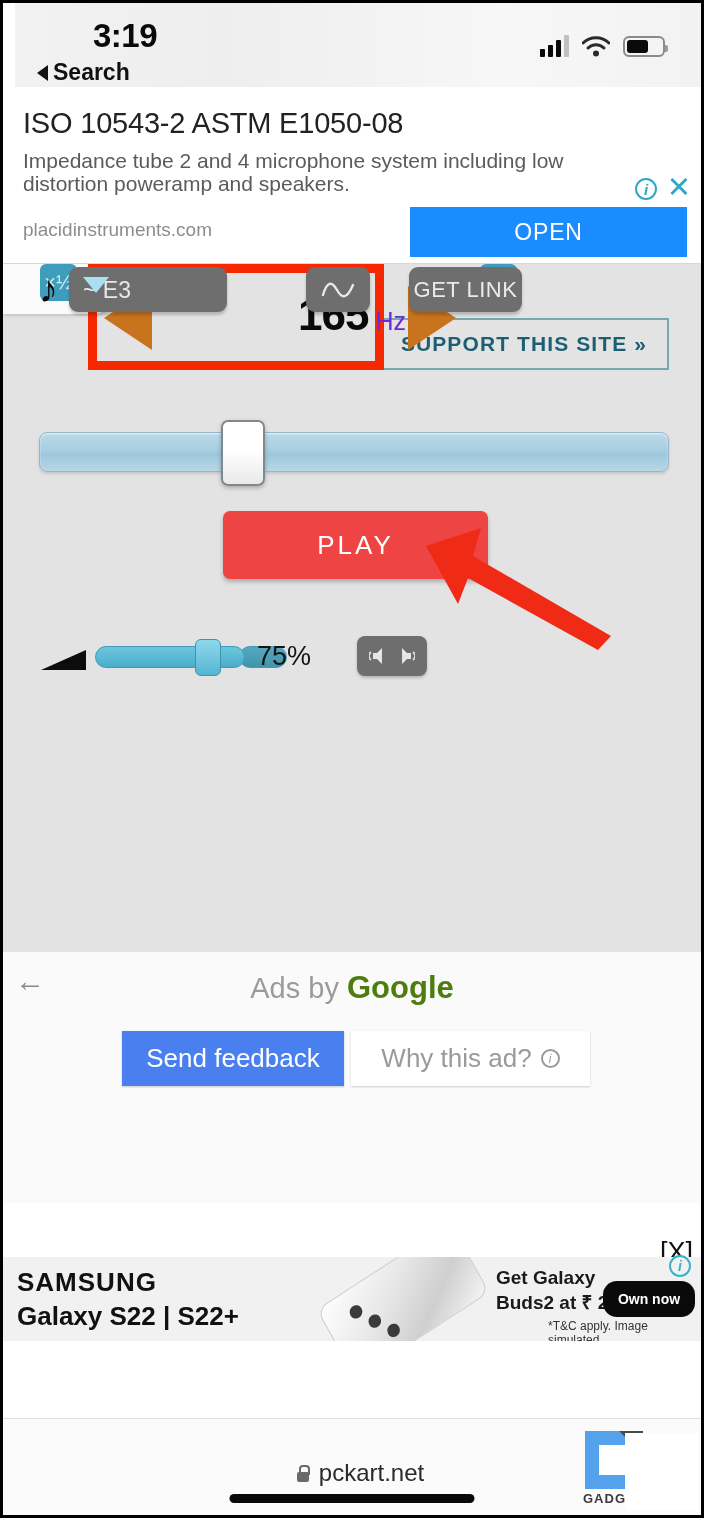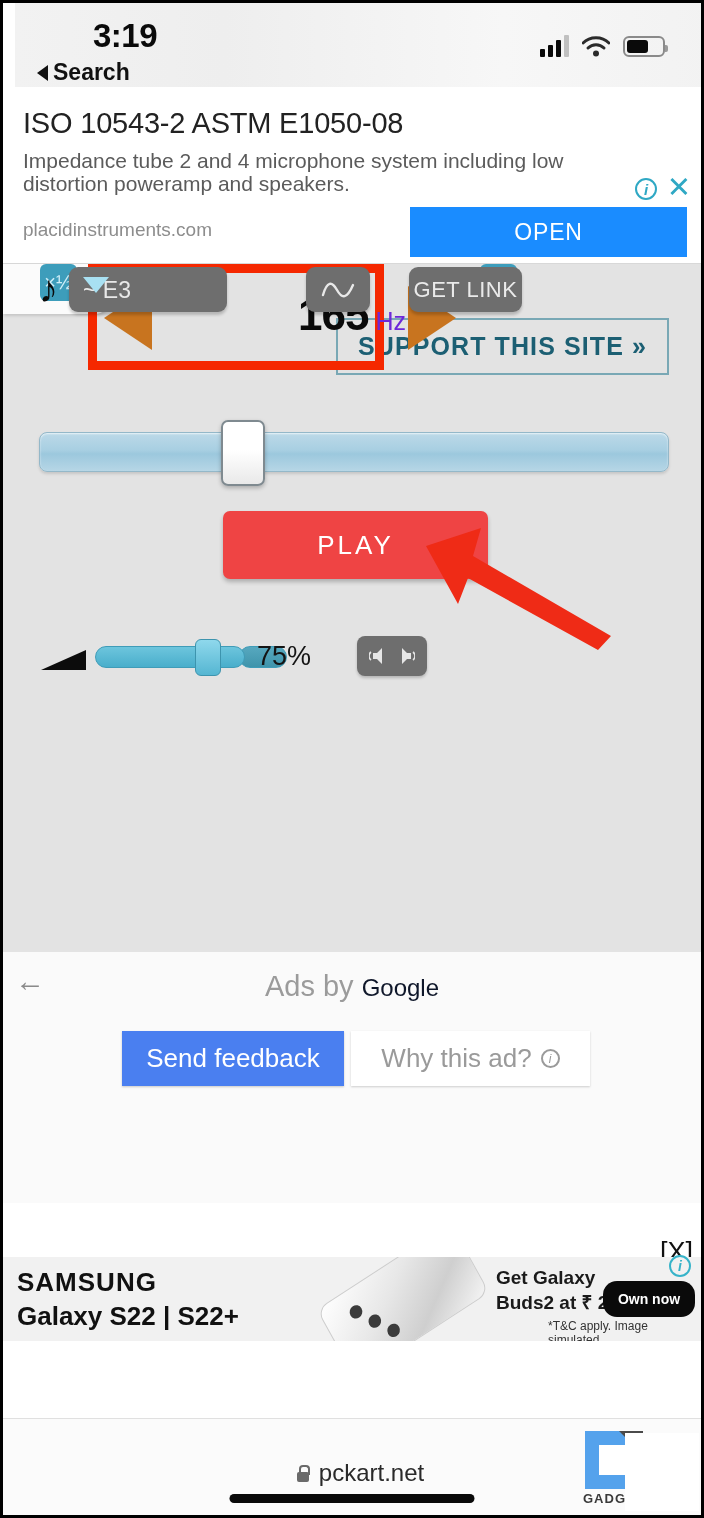--- a/index.html
+++ b/index.html
@@ -103,21 +103,21 @@
     box-shadow: 1px 2px 3px rgba(0,0,0,.13);
     display:flex; align-items:center; justify-content:center;
   }
   .chev-up {
     width: 22px; height: 22px; border-left: 4px solid #4a4a4a; border-top: 4px solid #4a4a4a;
     transform: rotate(45deg); margin-top: 8px;
   }
   .support-btn {
     position: absolute; right: 32px; top: 54px;
     padding: 12px 20px; border: 2px solid #79a8b5;
-    color: #1c5f73; font-size: 25px; font-weight: bold; letter-spacing: 1.1px;
+    color: #1c5f73; font-size: 21px; font-weight: bold; letter-spacing: 1.1px;
     background: transparent; font-family: inherit;
   }
 
   
   .freq-slider {
     position: absolute; left: 36px; top: 168px; width: 630px; height: 40px;
     background: linear-gradient(to bottom,#bcd9e8 0%,#a8cfe2 45%,#9cc8dd 55%,#b6d6e6 100%);
     border-radius: 8px; border: 1px solid #94b8c9;
     box-shadow: inset 0 1px 2px rgba(255,255,255,.7), 0 2px 3px rgba(0,0,0,.13);
   }
@@ -237,21 +237,21 @@
     position: absolute; left: 0; top: 949px; width: 698px; height: 251px;
     background: #fafafa;
   }
   .gads-back {
     position:absolute; left: 12px; top: 14px; font-size: 30px; color:#8a8a8a; line-height:1;
   }
   .gads-title {
     position:absolute; left:0; right:0; top: 18px; text-align:center;
     font-size: 29px; color: #9b9b9b;
   }
-  .gads-title b { color:#0f172a; font-weight: normal; font-size: 24px; font-family: "Liberation Sans", sans-serif; }
+  .gads-title b { color:#4d7c0f; font-weight: bold; font-size: 31px; font-family: "Liberation Sans", sans-serif; }
   .sendfb {
     position:absolute; left: 119px; top: 79px; width: 222px; height: 55px;
     background: #4a7ff0; color:#fff; font-size:26px;
     display:flex;align-items:center;justify-content:center;
     box-shadow: 0 1px 2px rgba(0,0,0,.2); border:none; font-family:inherit;
   }
   .whyad {
     position:absolute; left: 348px; top: 79px; width: 239px; height: 55px;
     background: #fff; color:#9a9a9a; font-size:26px; gap:9px;
     display:flex;align-items:center;justify-content:center;

